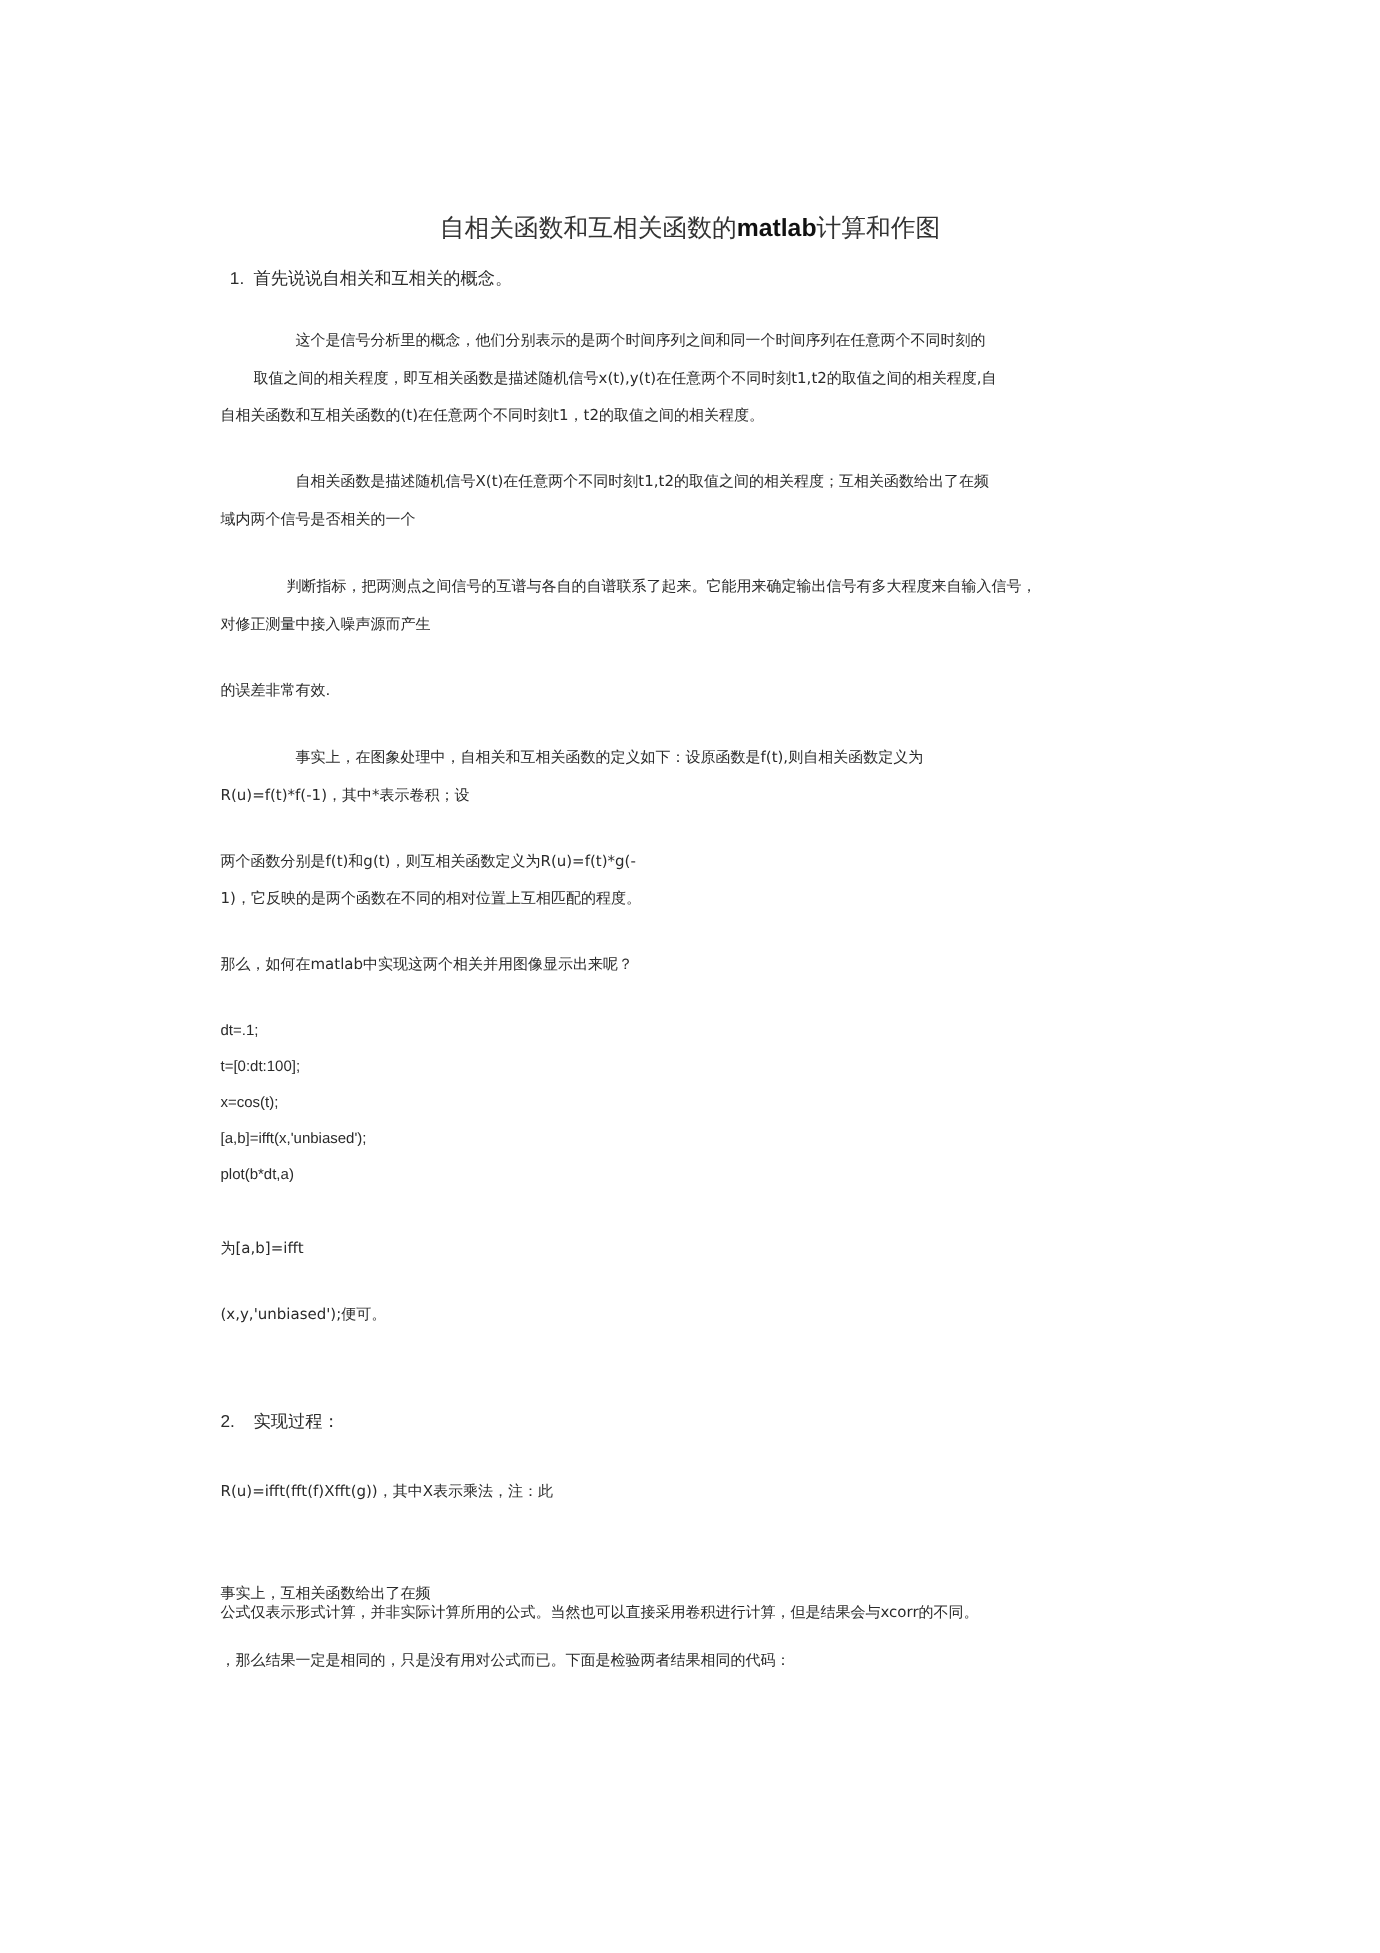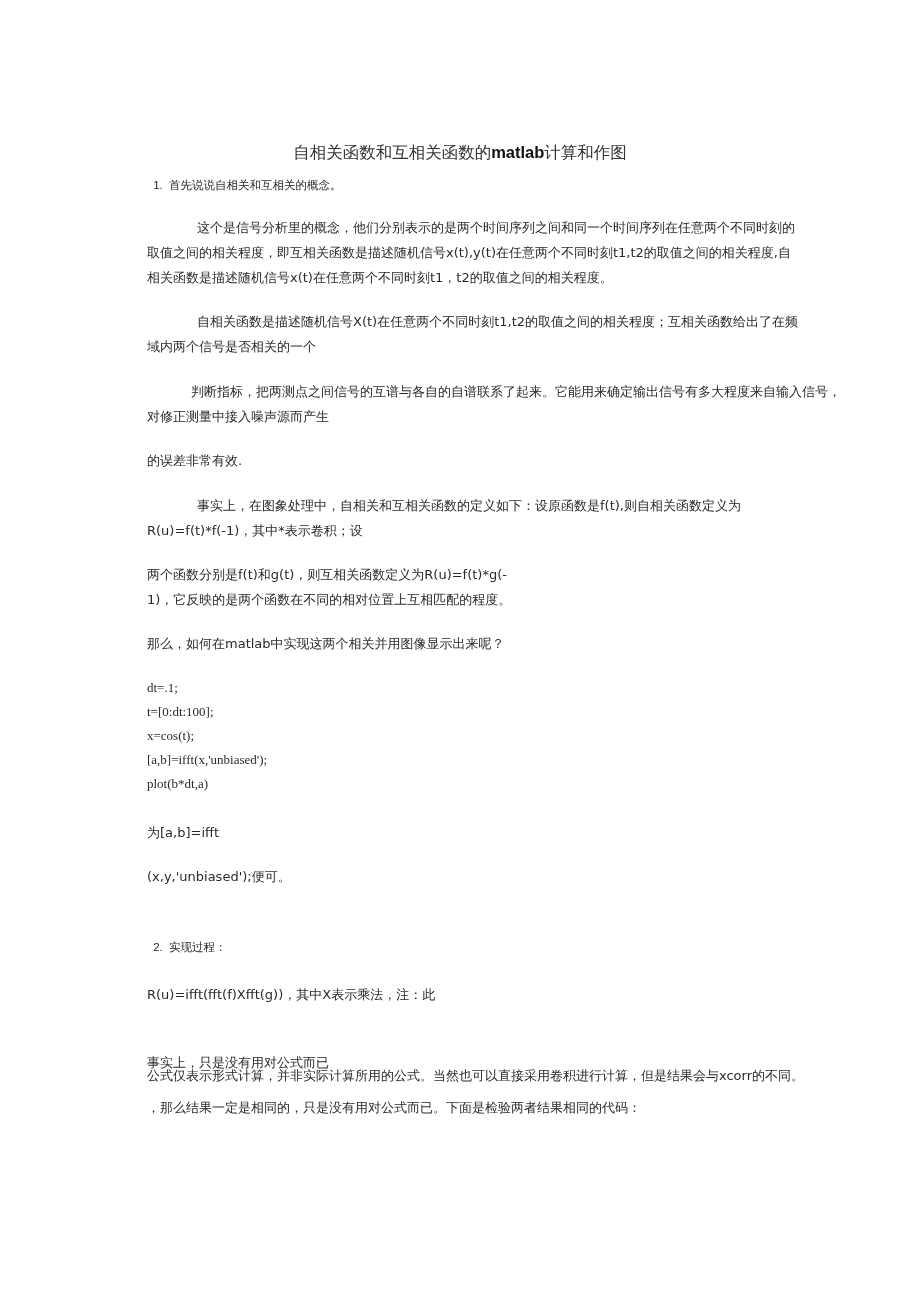--- a/index.html
+++ b/index.html
@@ -1,20 +1,20 @@
 <!DOCTYPE html>
 <html><head>
 <meta charset="utf-8">
 <style>
   html, body { margin: 0; padding: 0; background: #ffffff; }
   body { width: 920px; height: 1302px; position: relative; overflow: hidden;
          font-family: "DejaVu Sans", "Liberation Sans", sans-serif; color: #222; }
   .page { position: absolute; left: 0; top: 12px; width: 920px; height: 1302px; }
-  .ln { position: absolute; left: 147px; white-space: nowrap; font-size: 13px; line-height: 16px; color: #2a2a2a; }
-  .mono { font-family: Liberation Serif, serif; }
+  .ln { position: absolute; left: 147px; white-space: nowrap; font-size: 10px; line-height: 16px; color: #2a2a2a; }
+  .mono { font-family: Liberation Sans, sans-serif; }
   .title { position: absolute; left: 0; width: 920px; text-align: center; top: 129px;
            font-size: 16.5px; line-height: 22px; color: #333; }
   .title b { font-family: "Liberation Sans", sans-serif; font-weight: bold; color: #111; }
   .heading { font-size: 11.5px; }
   .num { display: inline-block; width: 22px; font-family: "Liberation Sans", sans-serif; }
   .ind1 { left: 197px; }
   .ind2 { left: 240px; }
 </style>
 </head>
 <body>
@@ -23,22 +23,22 @@
 
   <div class="title">
     <span>自相关函数和互相关函数的</span><b>matlab</b><span>计算和作图</span>
   </div>
 
   <div class="ln heading" style="top:165px;text-align:center;">
     <span class="num">1.</span><span>首先说说自相关和互相关的概念。</span>
   </div>
 
   <div class="ln ind1" style="top:208px;">这个是信号分析里的概念，他们分别表示的是两个时间序列之间和同一个时间序列在任意两个不同时刻的</div>
-  <div class="ln" style="top:233px;">取值之间的相关程度，即互相关函数是描述随机信号x(t),y(t)在任意两个不同时刻t1,t2的取值之间的相关程度,自</div>
-  <div class="ln" style="top:258px;">相关函数是描述随机信号x(t)在任意两个不同时刻t1，t2的取值之间的相关程度。</div>
+  <div class="ln" style="top:233px;margin-left:22px;">取值之间的相关程度，即互相关函数是描述随机信号x(t),y(t)在任意两个不同时刻t1,t2的取值之间的相关程度,自</div>
+  <div class="ln" style="top:258px;">自相关函数和互相关函数的(t)在任意两个不同时刻t1，t2的取值之间的相关程度。</div>
 
   <div class="ln ind1" style="top:302px;">自相关函数是描述随机信号X(t)在任意两个不同时刻t1,t2的取值之间的相关程度；互相关函数给出了在频</div>
   <div class="ln" style="top:327px;">域内两个信号是否相关的一个</div>
 
   <div class="ln" style="top:372px;margin-left:44px;">判断指标，把两测点之间信号的互谱与各自的自谱联系了起来。它能用来确定输出信号有多大程度来自输入信号，</div>
   <div class="ln" style="top:397px;">对修正测量中接入噪声源而产生</div>
 
   <div class="ln" style="top:441px;">的误差非常有效.</div>
 
   <div class="ln ind1" style="top:486px;">事实上，在图象处理中，自相关和互相关函数的定义如下：设原函数是f(t),则自相关函数定义为</div>
@@ -52,24 +52,24 @@
   <div class="ln mono" style="top:668px;">dt=.1;</div>
   <div class="ln mono" style="top:692px;">t=[0:dt:100];</div>
   <div class="ln mono" style="top:716px;">x=cos(t);</div>
   <div class="ln mono" style="top:740px;">[a,b]=ifft(x,'unbiased');</div>
   <div class="ln mono" style="top:764px;">plot(b*dt,a)</div>
 
   <div class="ln" style="top:813px;">为[a,b]=ifft</div>
 
   <div class="ln" style="top:857px;">(x,y,'unbiased');便可。</div>
 
-  <div class="ln heading" style="top:927px;text-align:center;">
+  <div class="ln heading" style="top:927px;">
     <span class="num">2.</span><span>实现过程：</span>
   </div>
 
   <div class="ln" style="top:975px;">R(u)=ifft(fft(f)Xfft(g))，其中X表示乘法，注：此</div>
 
   <div class="ln" style="top:1019px;margin-top:37px;">公式仅表示形式计算，并非实际计算所用的公式。当然也可以直接采用卷积进行计算，但是结果会与xcorr的不同。</div>
-  <div class="ln" style="top:1043px;">事实上，只是没有用对公式而已</div>
+  <div class="ln" style="top:1043px;">事实上，互相关函数给出了在频</div>
 
   <div class="ln" style="top:1088px;">，那么结果一定是相同的，只是没有用对公式而已。下面是检验两者结果相同的代码：</div>
 
 </div>
 
 </body></html>

